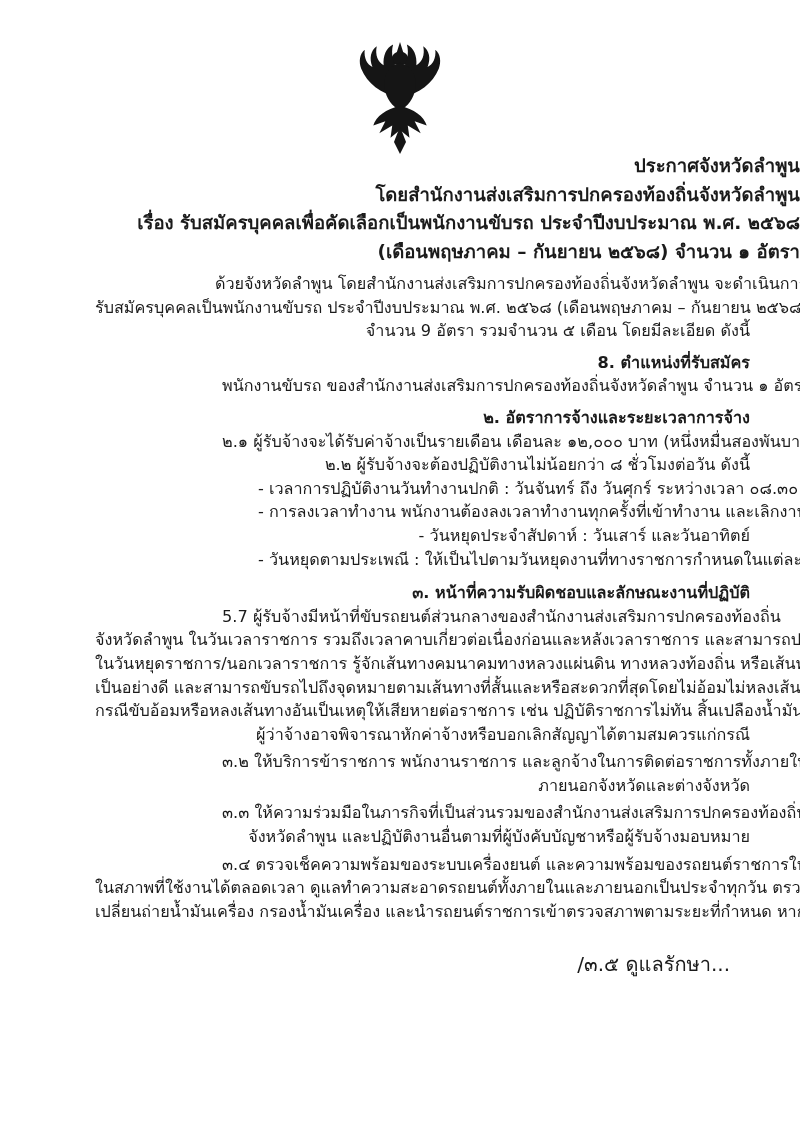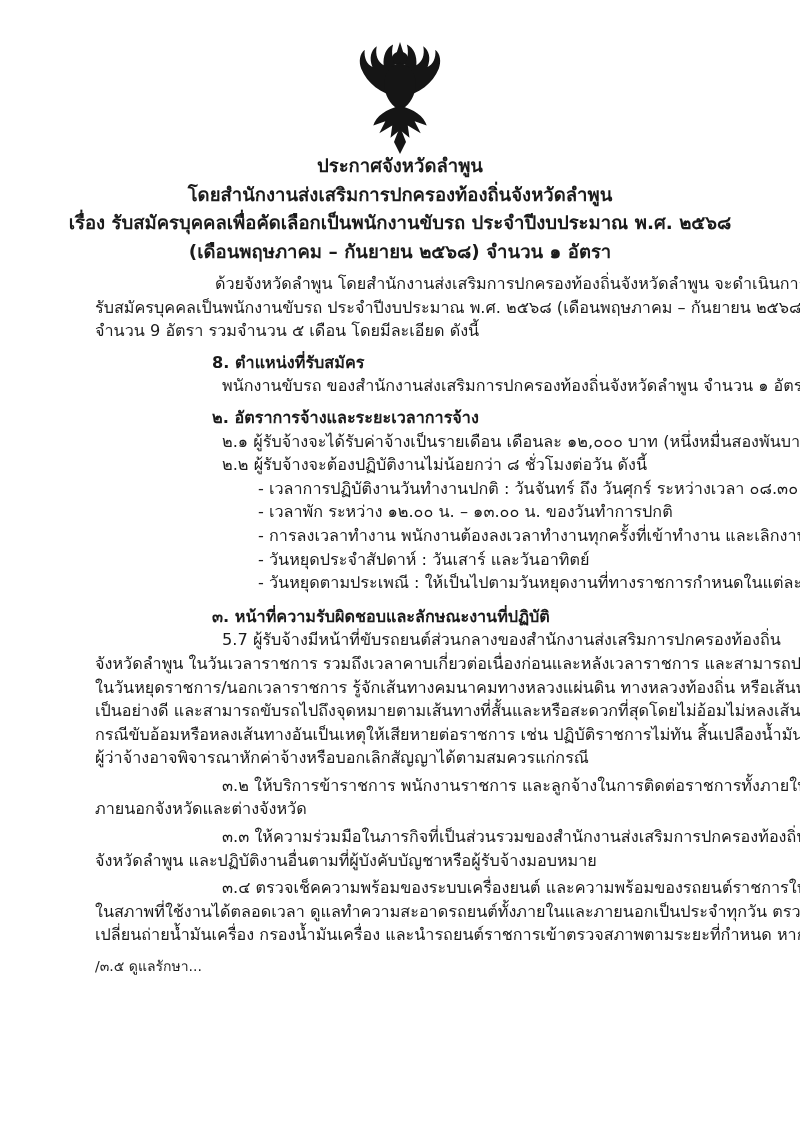--- a/index.html
+++ b/index.html
@@ -6,27 +6,27 @@
   .page {
     position:relative; width:800px; height:1141px; margin:0 auto;
     background:#ffffff; color:#1b1b1b;
     font-family:"DejaVu Sans", sans-serif;
     overflow:hidden;
   }
   .emblem-wrap { text-align:center; padding-top:42px; height:110px; }
   .content { padding:0 50px 0 95px; }
   .title-block { text-align:center; font-weight:bold; font-size:18.5px; line-height:28.5px; }
   .doc { font-size:16.2px; line-height:23.6px; }
-  .line { white-space:nowrap; }
+  .line { white-space:nowrap;text-align:right; }
   .sect { font-weight:bold; margin-left:117px; }
   .sub  { margin-left:127px; }
   .dash { margin-left:163px; }
   .indent-first { text-indent:120px; }
   .gap6 { height:6px; } .gap8 { height:8px; } .gap10 { height:10px; } .gap4 { height:4px; }
-  .footer-note { margin-top:8px; padding-right:20px; font-size:14px; }
+  .footer-note { margin-top:30px; text-align:right; padding-right:20px; font-size:20px; }
 </style>
 </head>
 <body>
 
 <div class="page">
 
   <div class="emblem-wrap">
     <svg width="106" height="112" viewBox="0 0 120 130" aria-hidden="true">
       <g fill="#151515">
         <path d="M60 0 L65 16 L55 16 Z"></path>
@@ -56,21 +56,20 @@
 
     <div class="gap8"></div>
     <div class="line sect">8. ตำแหน่งที่รับสมัคร</div>
     <div class="line sub">พนักงานขับรถ ของสำนักงานส่งเสริมการปกครองท้องถิ่นจังหวัดลำพูน จำนวน ๑ อัตรา</div>
 
     <div class="gap8"></div>
     <div class="line sect">๒. อัตราการจ้างและระยะเวลาการจ้าง</div>
     <div class="line sub">๒.๑ ผู้รับจ้างจะได้รับค่าจ้างเป็นรายเดือน เดือนละ ๑๒,๐๐๐ บาท (หนึ่งหมื่นสองพันบาทถ้วน)</div>
     <div class="line sub">๒.๒ ผู้รับจ้างจะต้องปฏิบัติงานไม่น้อยกว่า ๘ ชั่วโมงต่อวัน ดังนี้</div>
     <div class="line dash">- เวลาการปฏิบัติงานวันทำงานปกติ : วันจันทร์ ถึง วันศุกร์ ระหว่างเวลา ๐๘.๓๐ น. –</div>
-    <div class="line dash">- เวลาพัก ระหว่าง ๑๒.๐๐ น. – ๑๓.๐๐ น. ของวันทำการปกติ</div>
     <div class="line dash">- การลงเวลาทำงาน พนักงานต้องลงเวลาทำงานทุกครั้งที่เข้าทำงาน และเลิกงาน</div>
     <div class="line dash">- วันหยุดประจำสัปดาห์ : วันเสาร์ และวันอาทิตย์</div>
     <div class="line dash">- วันหยุดตามประเพณี : ให้เป็นไปตามวันหยุดงานที่ทางราชการกำหนดในแต่ละปี</div>
 
     <div class="gap10"></div>
     <div class="line sect">๓. หน้าที่ความรับผิดชอบและลักษณะงานที่ปฏิบัติ</div>
     <div class="line sub">5.7 ผู้รับจ้างมีหน้าที่ขับรถยนต์ส่วนกลางของสำนักงานส่งเสริมการปกครองท้องถิ่น</div>
     <div class="line">จังหวัดลำพูน ในวันเวลาราชการ รวมถึงเวลาคาบเกี่ยวต่อเนื่องก่อนและหลังเวลาราชการ และสามารถปฏิบัติงาน</div>
     <div class="line">ในวันหยุดราชการ/นอกเวลาราชการ รู้จักเส้นทางคมนาคมทางหลวงแผ่นดิน ทางหลวงท้องถิ่น หรือเส้นทางอื่น ๆ</div>
     <div class="line">เป็นอย่างดี และสามารถขับรถไปถึงจุดหมายตามเส้นทางที่สั้นและหรือสะดวกที่สุดโดยไม่อ้อมไม่หลงเส้นทาง</div>

